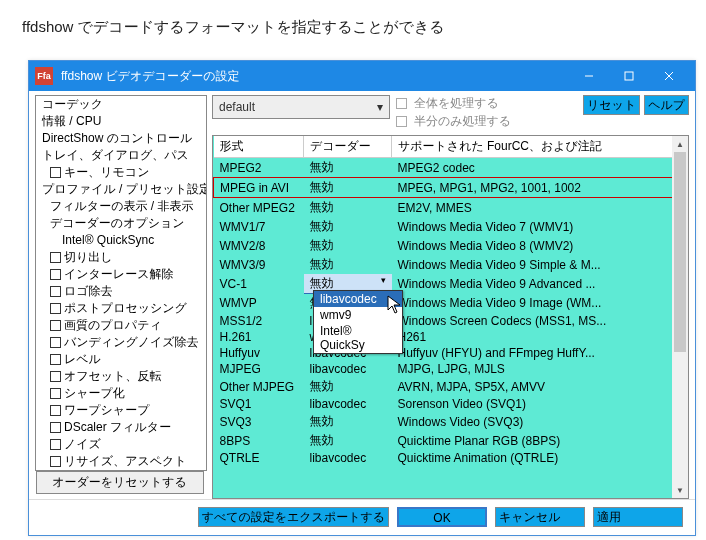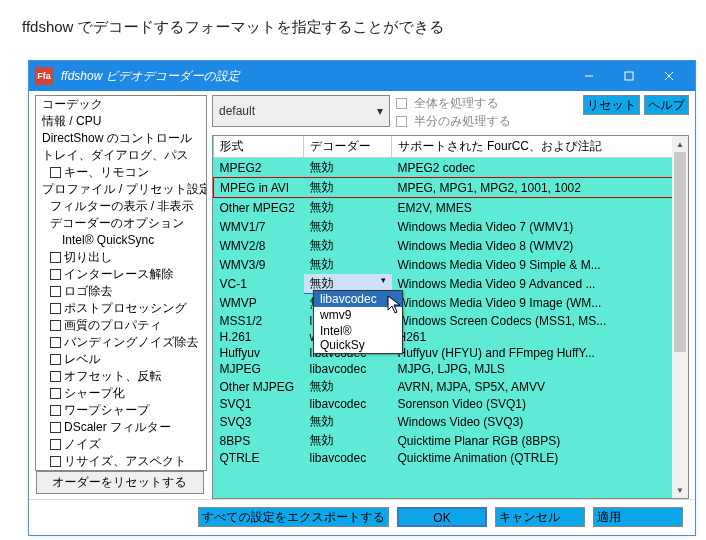--- a/index.html
+++ b/index.html
@@ -1,35 +1,35 @@
 <!DOCTYPE html>
 <html><head>
 <meta charset="utf-8">
 <style>
 * { box-sizing: border-box; margin: 0; padding: 0; font-family: "Meiryo", "MS PGothic", sans-serif; font-size: 12px; }
 body { background: #fff; width: 706px; height: 540px; position: relative; overflow: hidden; }
 .caption { padding: 18px 0 0 22px; color: #222; font-size: 15px; }
 .window { position: absolute; left: 28px; top: 60px; width: 668px; height: 476px; border: 1px solid #4a90d9; background: #fff; box-shadow: 0 0 4px rgba(0,0,0,.1); }
 .titlebar { height: 30px; background: #1e88e5; color: #fff; display: flex; align-items: center; padding: 0 6px; }
 .titlebar-icon { width: 18px; height: 18px; background: #d14334; margin-right: 8px; display: inline-flex; align-items: center; justify-content: center; color: #fff; font-size: 9px; font-weight: bold; }
-.titlebar-title { flex: 1; font-size: 12px; font-style: italic; }
+.titlebar-title { flex: 1; font-size: 12px; }
 .win-btns { display: flex; }
 .win-btn { width: 40px; height: 28px; display: flex; align-items: center; justify-content: center; color: #fff; }
 .win-btn svg { width: 10px; height: 10px; stroke: #fff; stroke-width: 1; fill: none; }
 .content { display: flex; height: calc(100% - 30px - 36px); }
 .leftpanel { width: 172px; border: 1px solid #888; margin: 4px 3px 0 6px; overflow-y: auto; background: #fff; }
 .tree-node { padding: 1px 2px 1px 6px; white-space: nowrap; line-height: 15px; }
 .tree-sub { padding-left: 14px; }
 .tree-sub2 { padding-left: 26px; }
 .chk { display: inline-block; width: 11px; height: 11px; border: 1px solid #333; margin-right: 3px; vertical-align: middle; }
 .order-btn { display: block; width: 168px; margin: 0 auto; text-align: center; border: 1px solid #888; background: #efefef; padding: 2px 0; }
 .leftwrap { display: flex; flex-direction: column; }
 .rightpanel { flex: 1; display: flex; flex-direction: column; padding: 4px 6px 0 2px; }
 .toprow { display: flex; align-items: flex-start; gap: 4px; }
-.preset-select { width: 178px; height: 32px; border: 1px solid #888; background: #eee; padding: 2px 6px; color: #333; display: flex; justify-content: space-between; align-items: center; }
+.preset-select { width: 178px; height: 24px; border: 1px solid #888; background: #eee; padding: 2px 6px; color: #333; display: flex; justify-content: space-between; align-items: center; }
 .topcheck-col { display: flex; flex-direction: column; gap: 1px; padding-left: 2px; }
 .topcheck { display: flex; align-items: center; gap: 4px; color: #888; }
 .topcheck .chk { border-color: #aaa; }
 .btn { border: 1px solid #888; background: #0ea5e9; padding: 2px 3px; height: 20px; line-height: 14px; }
 .table-wrap { flex: 1; border: 1px solid #888; margin-top: 5px; position: relative; overflow: hidden; background: #5eead4; }
 .table { width: 100%; border-collapse: collapse; }
 .table th { text-align: left; font-weight: normal; border-right: 1px solid #ccc; border-bottom: 1px solid #ccc; padding: 2px 6px; background: #fff; }
 .table td { padding: 1px 6px; white-space: nowrap; overflow: hidden; }
 .col-format { width: 90px; }
 .col-decoder { width: 88px; }

